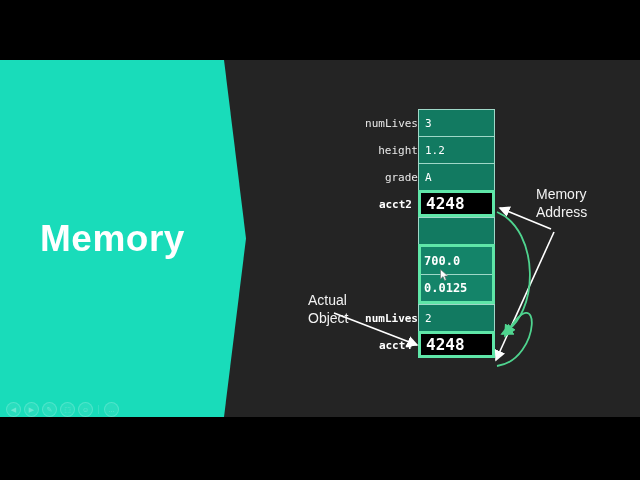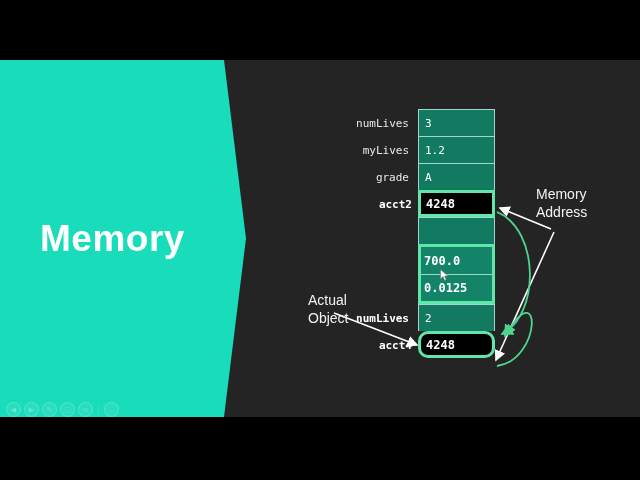--- a/index.html
+++ b/index.html
@@ -65,49 +65,49 @@
   .mem-row {
     position: relative;
     box-sizing: border-box;
     height: 27px;
     background: #127a61;
     border: 1px solid #9fd8c8;
     border-bottom: none;
     display: flex;
     align-items: center;
   }
-  .mem-row:last-child { border-bottom: 1px solid #9fd8c8; border-radius: 10px; }
+  .mem-row:last-child { border-bottom: 1px solid #9fd8c8; }
   .mem-row .cell-val {
     font-family: "DejaVu Sans Mono", monospace;
     font-size: 11px;
     color: #ffffff;
     padding-left: 6px;
     line-height: 1;
   }
   .mem-row .row-label {
     position: absolute;
     right: 100%;
-    margin-right: 10px;
+    margin-right: 1px;
     top: 50%;
     transform: translateY(-50%);
     font-family: "DejaVu Sans Mono", monospace;
     font-size: 11px;
     color: #e8e8e8;
     white-space: nowrap;
     line-height: 1;
   }
   
   .mem-row.hl {
     background: #000000;
     border: 3px solid #5fe6a8;
     z-index: 3;
   }
   .mem-row.hl .cell-val {
     font-weight: bold;
-    font-size: 12px;
+    font-size: 16px;
     padding-left: 5px;
   }
   .mem-row.hl .row-label {
     font-weight: bold;
     color: #ffffff;
     margin-right: 9px;
   }
   
   .obj-block {
     position: relative;
@@ -219,21 +219,21 @@
     <div class="slide-title">Memory</div>
 
     <div class="mem-table">
 
       <div class="mem-row">
         <span class="row-label">numLives</span>
         <span class="cell-val">3</span>
       </div>
 
       <div class="mem-row">
-        <span class="row-label">myLives</span>
+        <span class="row-label">height</span>
         <span class="cell-val">1.2</span>
       </div>
 
       <div class="mem-row">
         <span class="row-label">grade</span>
         <span class="cell-val">A</span>
       </div>
 
       <div class="mem-row hl">
         <span class="row-label">acct2</span>

